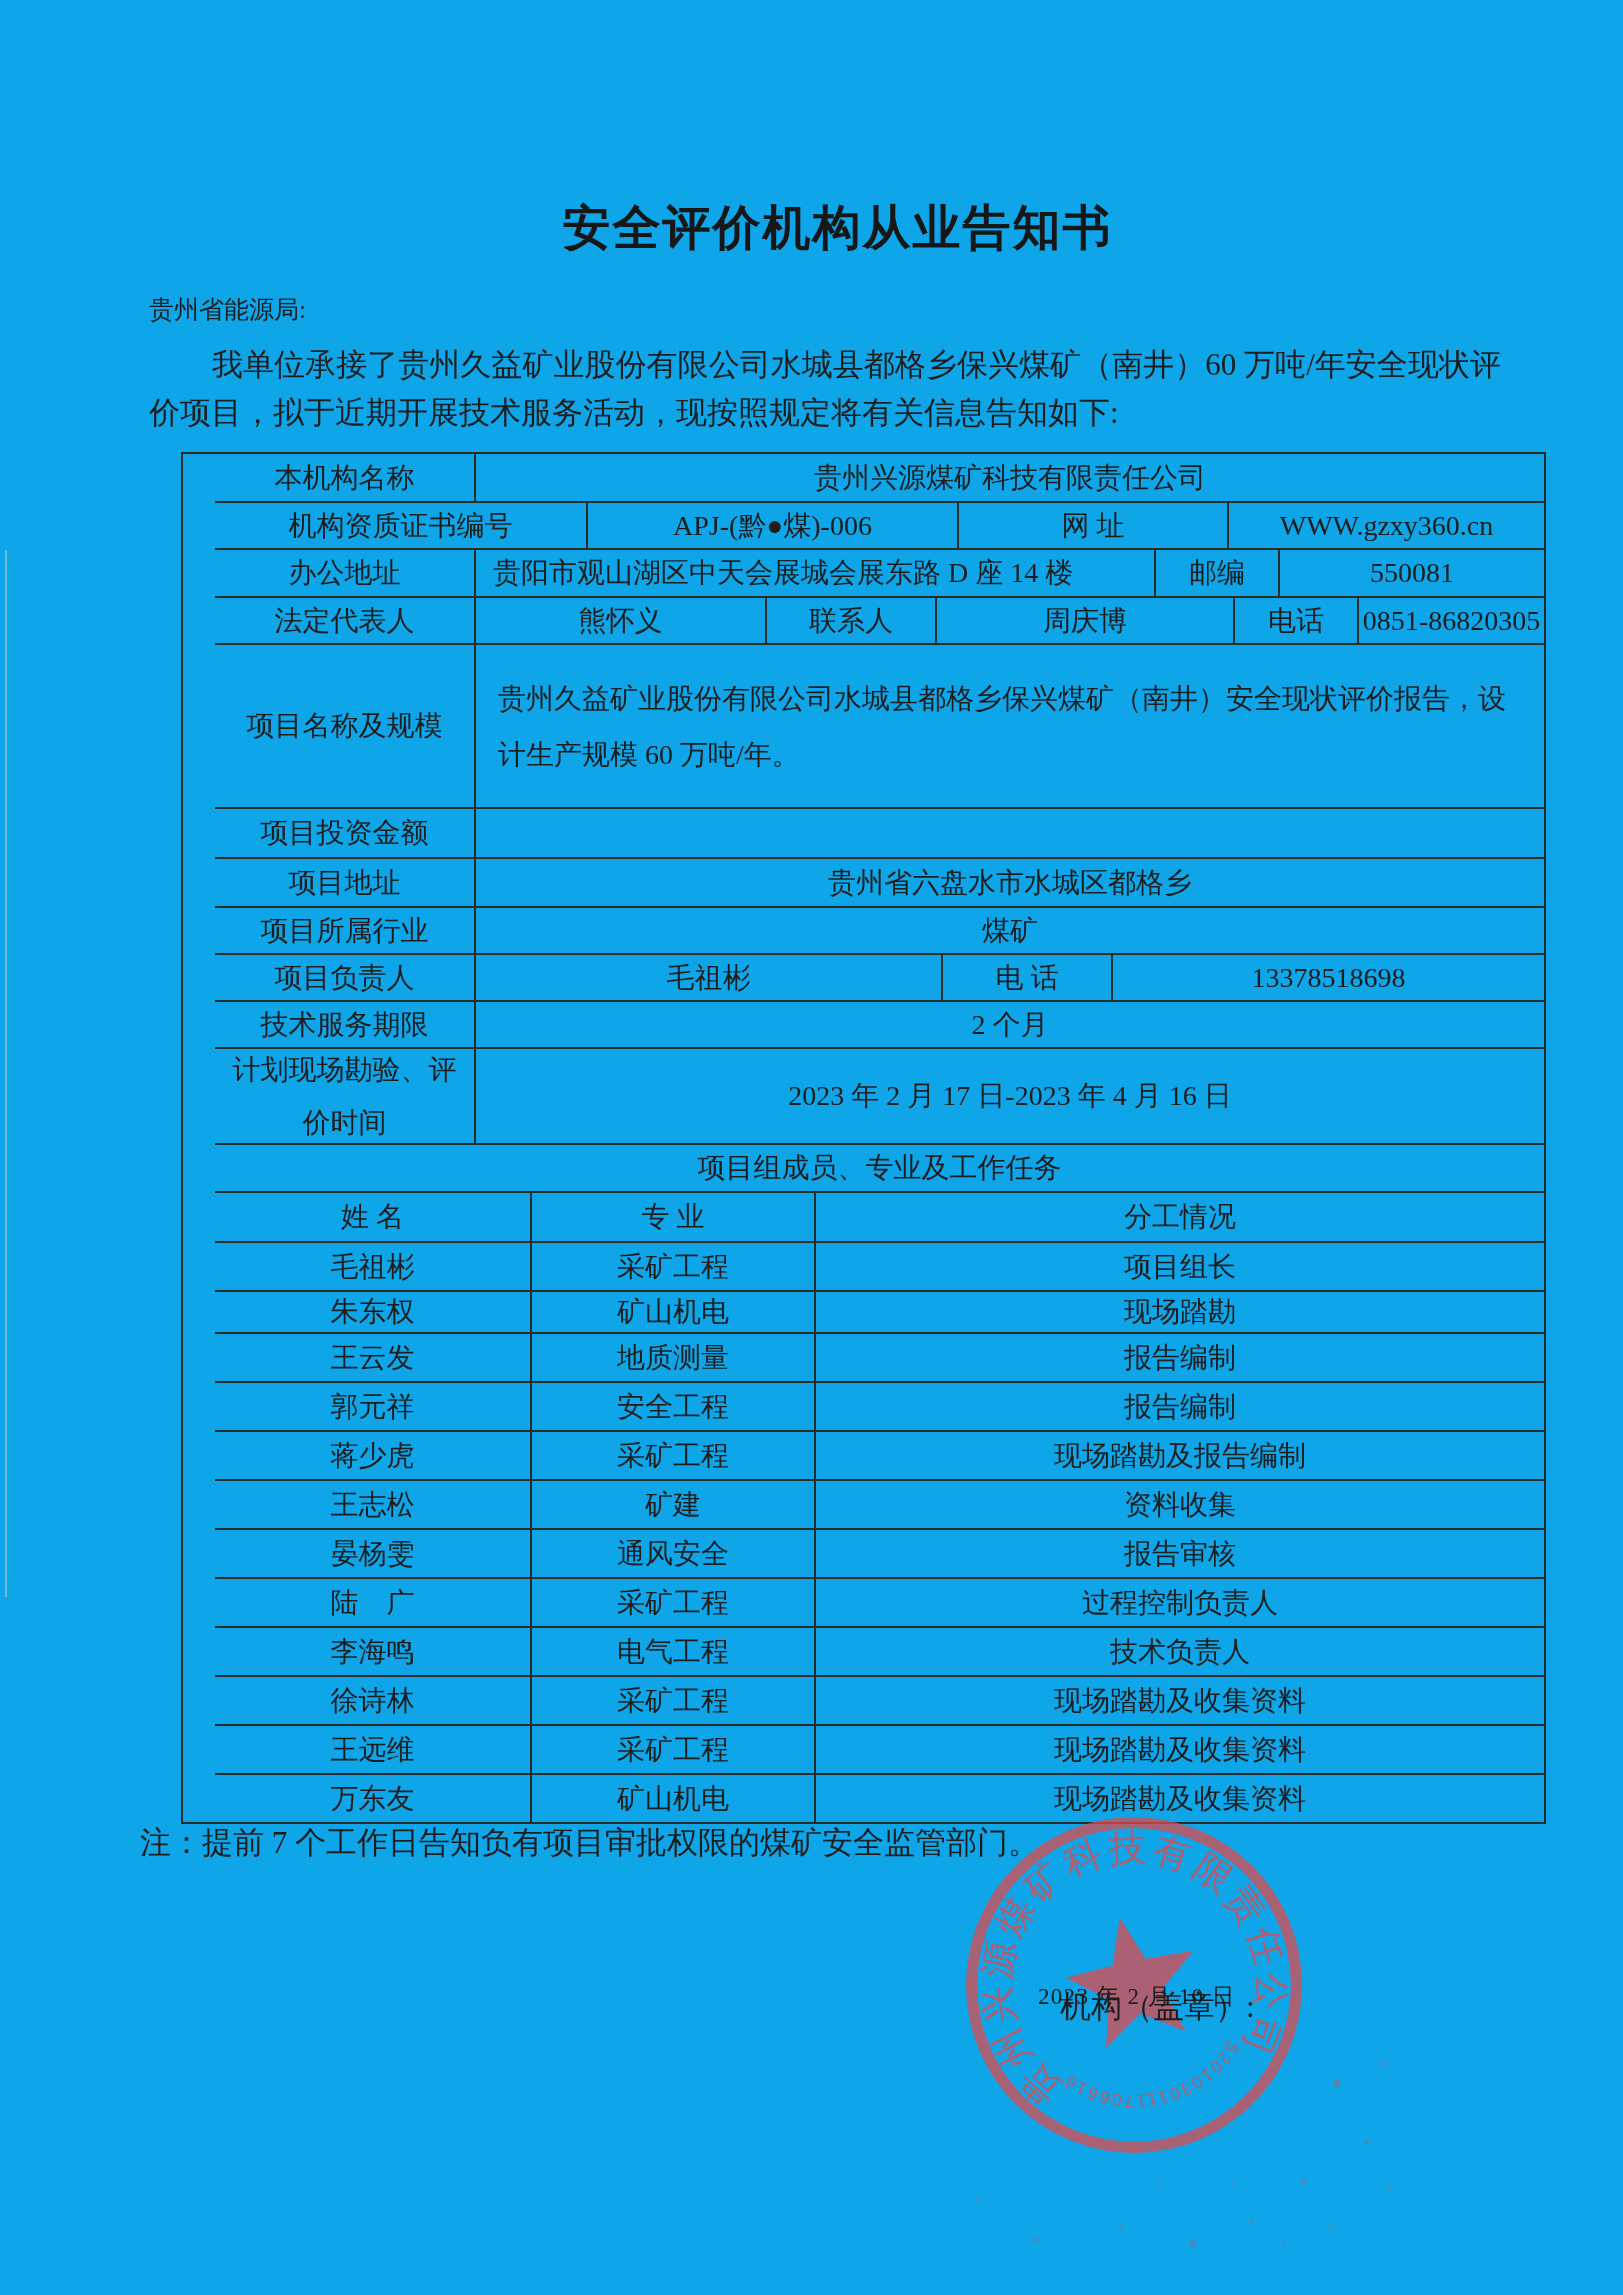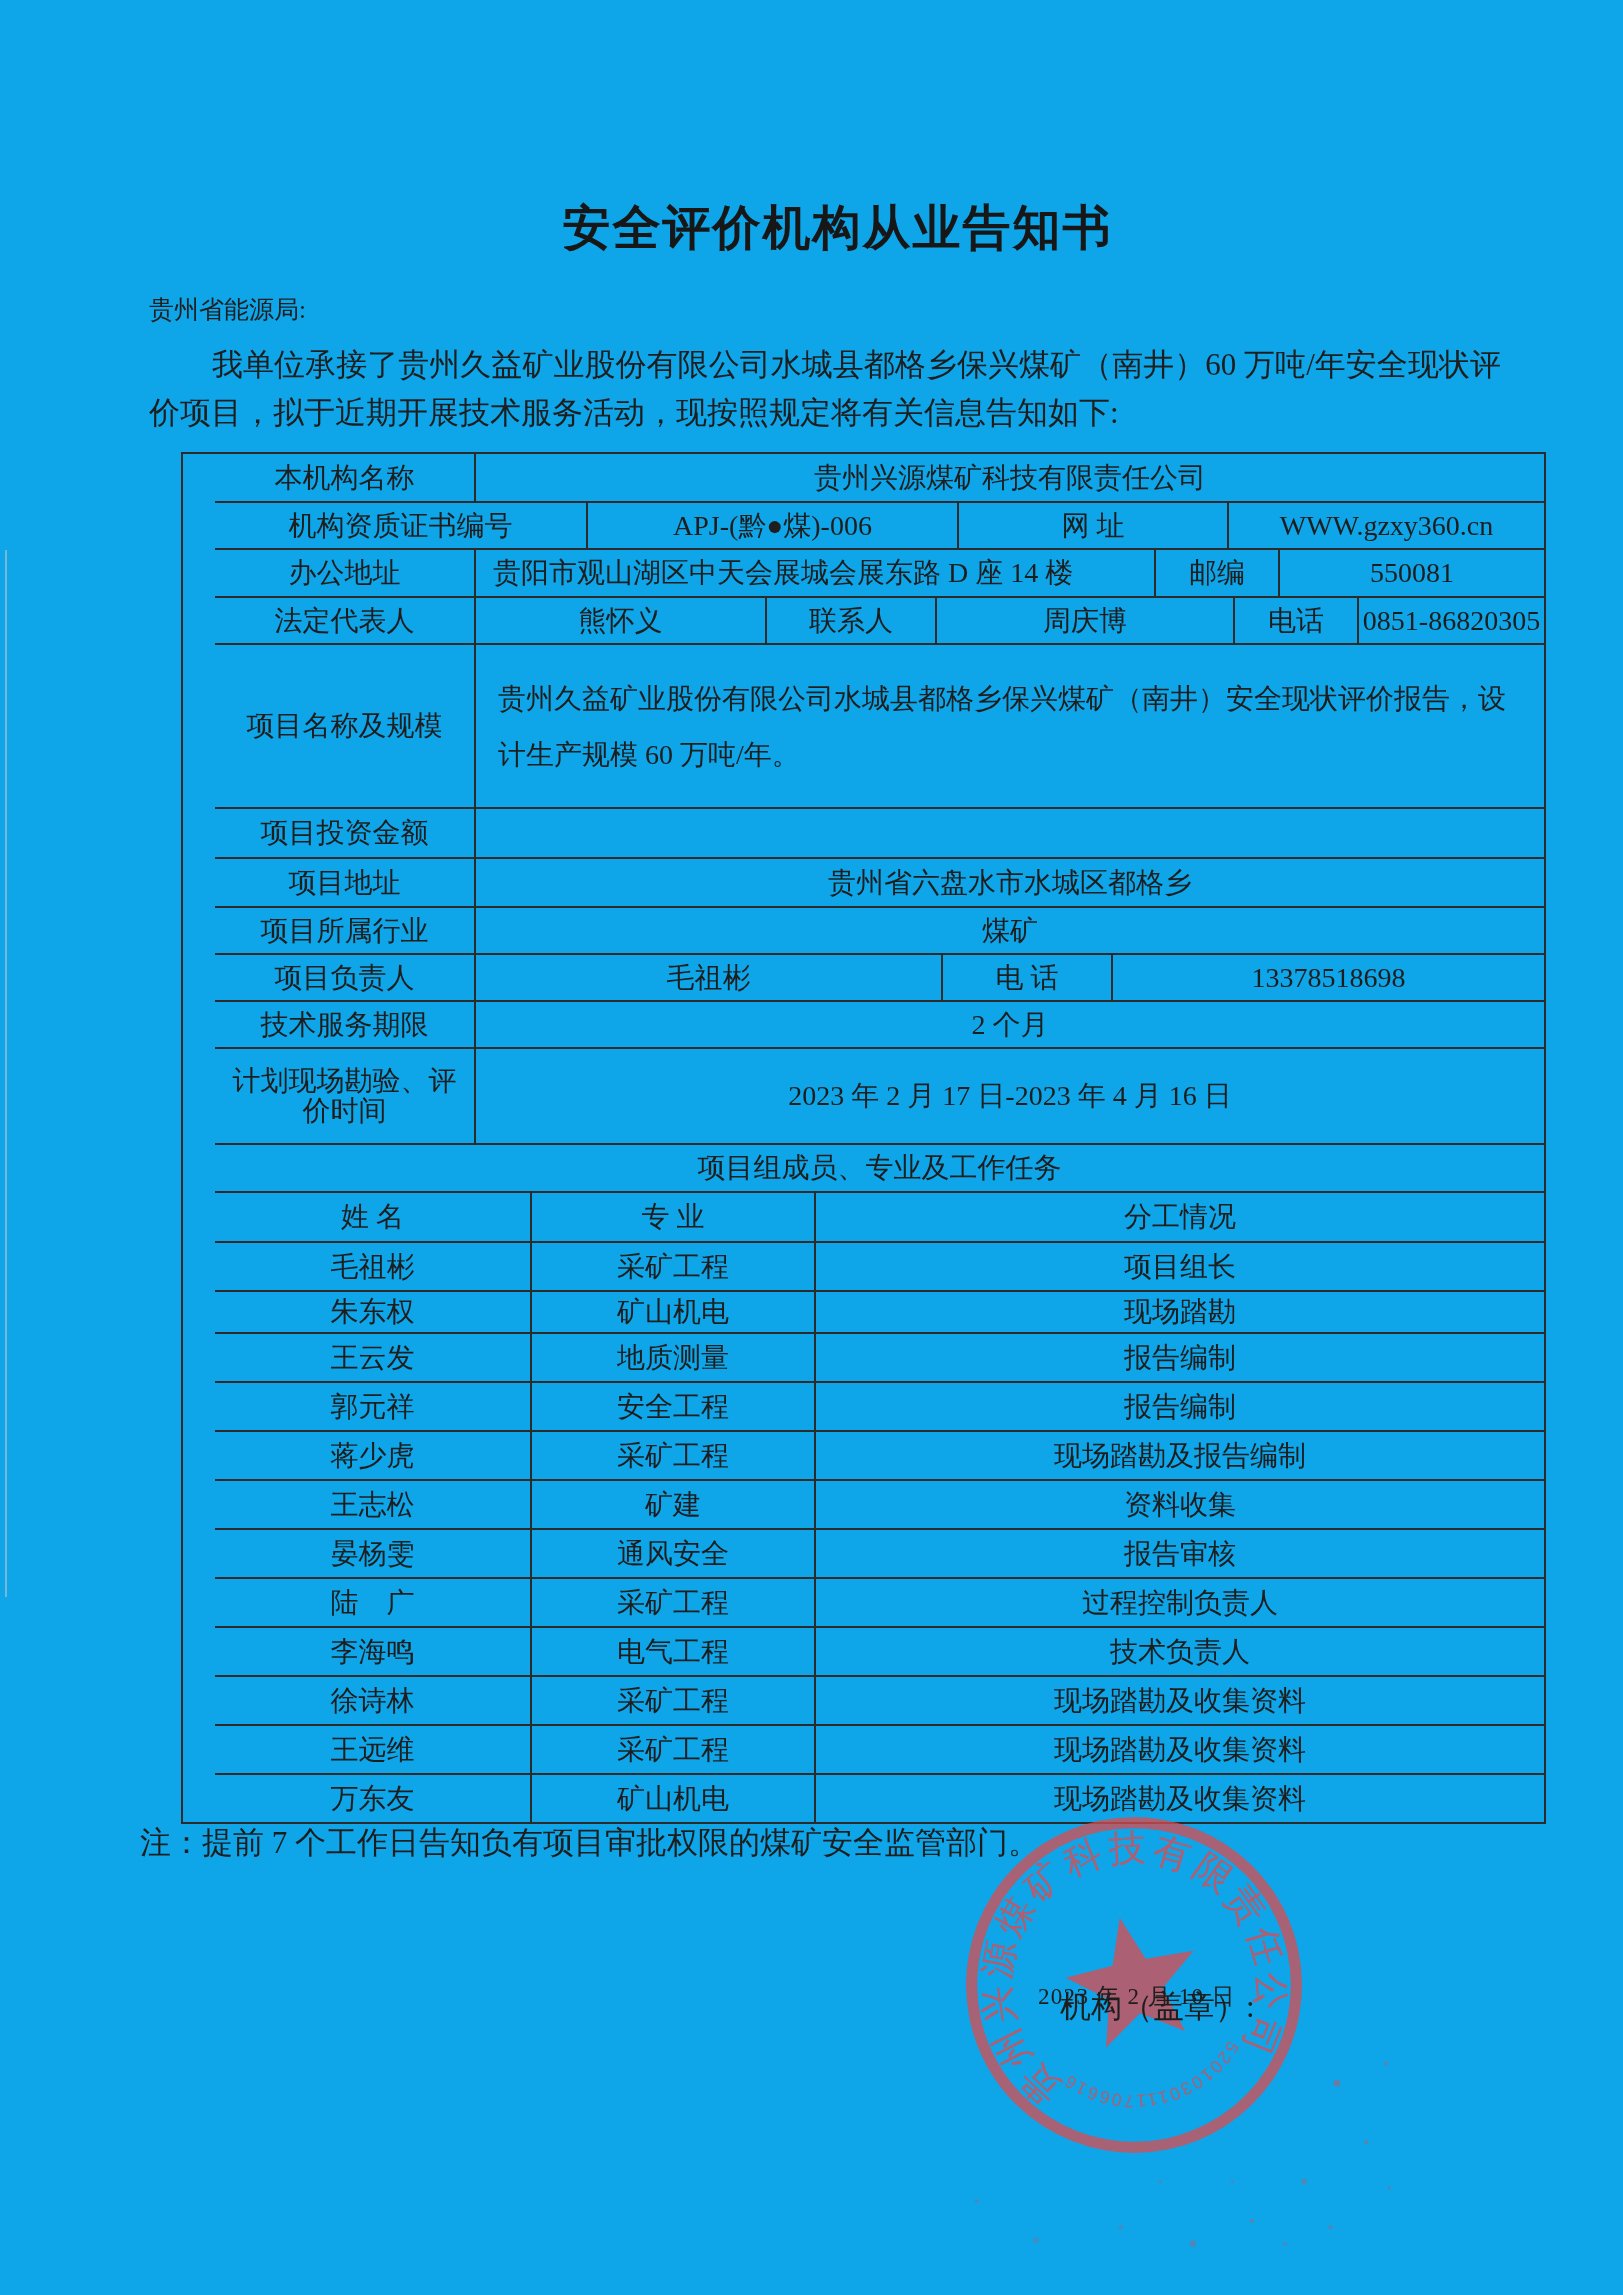--- a/index.html
+++ b/index.html
@@ -52,21 +52,21 @@
     overflow:hidden;
     flex:0 0 auto;
   }
   .td:first-child{border-left:none;}
   .td.grow{flex:1 1 auto;}
   .td.left{justify-content:flex-start;text-align:left;padding-left:17px;padding-right:13px;}
   .td.para{
     display:block;text-align:left;
     padding:26px 22px 0 22px;line-height:56px;
   }
-  .wrapcell{line-height:30px;padding:0 9.2px;text-align:center;}
+  .wrapcell{line-height:53px;padding:0 9.2px;text-align:center;}
   .note-line{
     position:absolute;left:140px;top:1822px;width:1375px;
     font-size:31px;
   }
   .stamp-label{
     position:absolute;left:1060px;top:1986px;
     font-size:31px;z-index:3;
   }
   .stamp-date{
     position:absolute;left:1038px;top:1981px;

